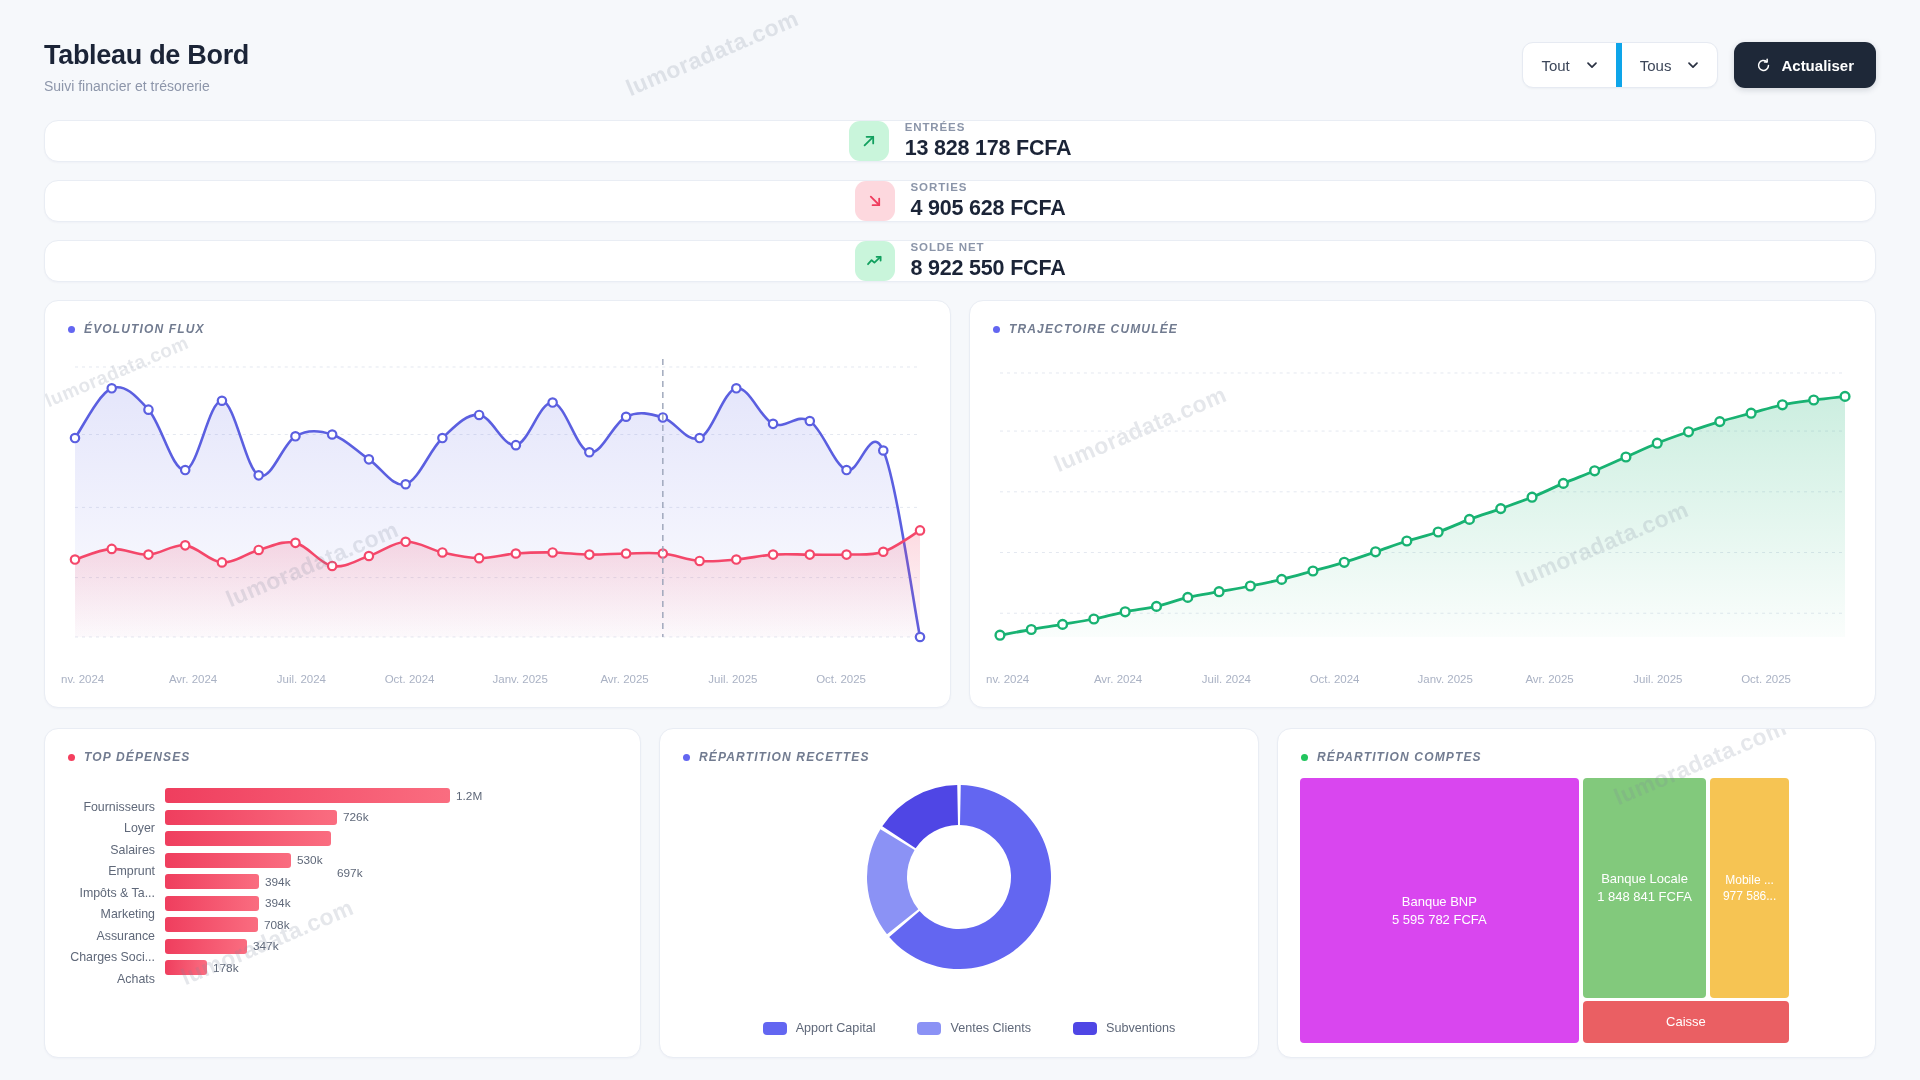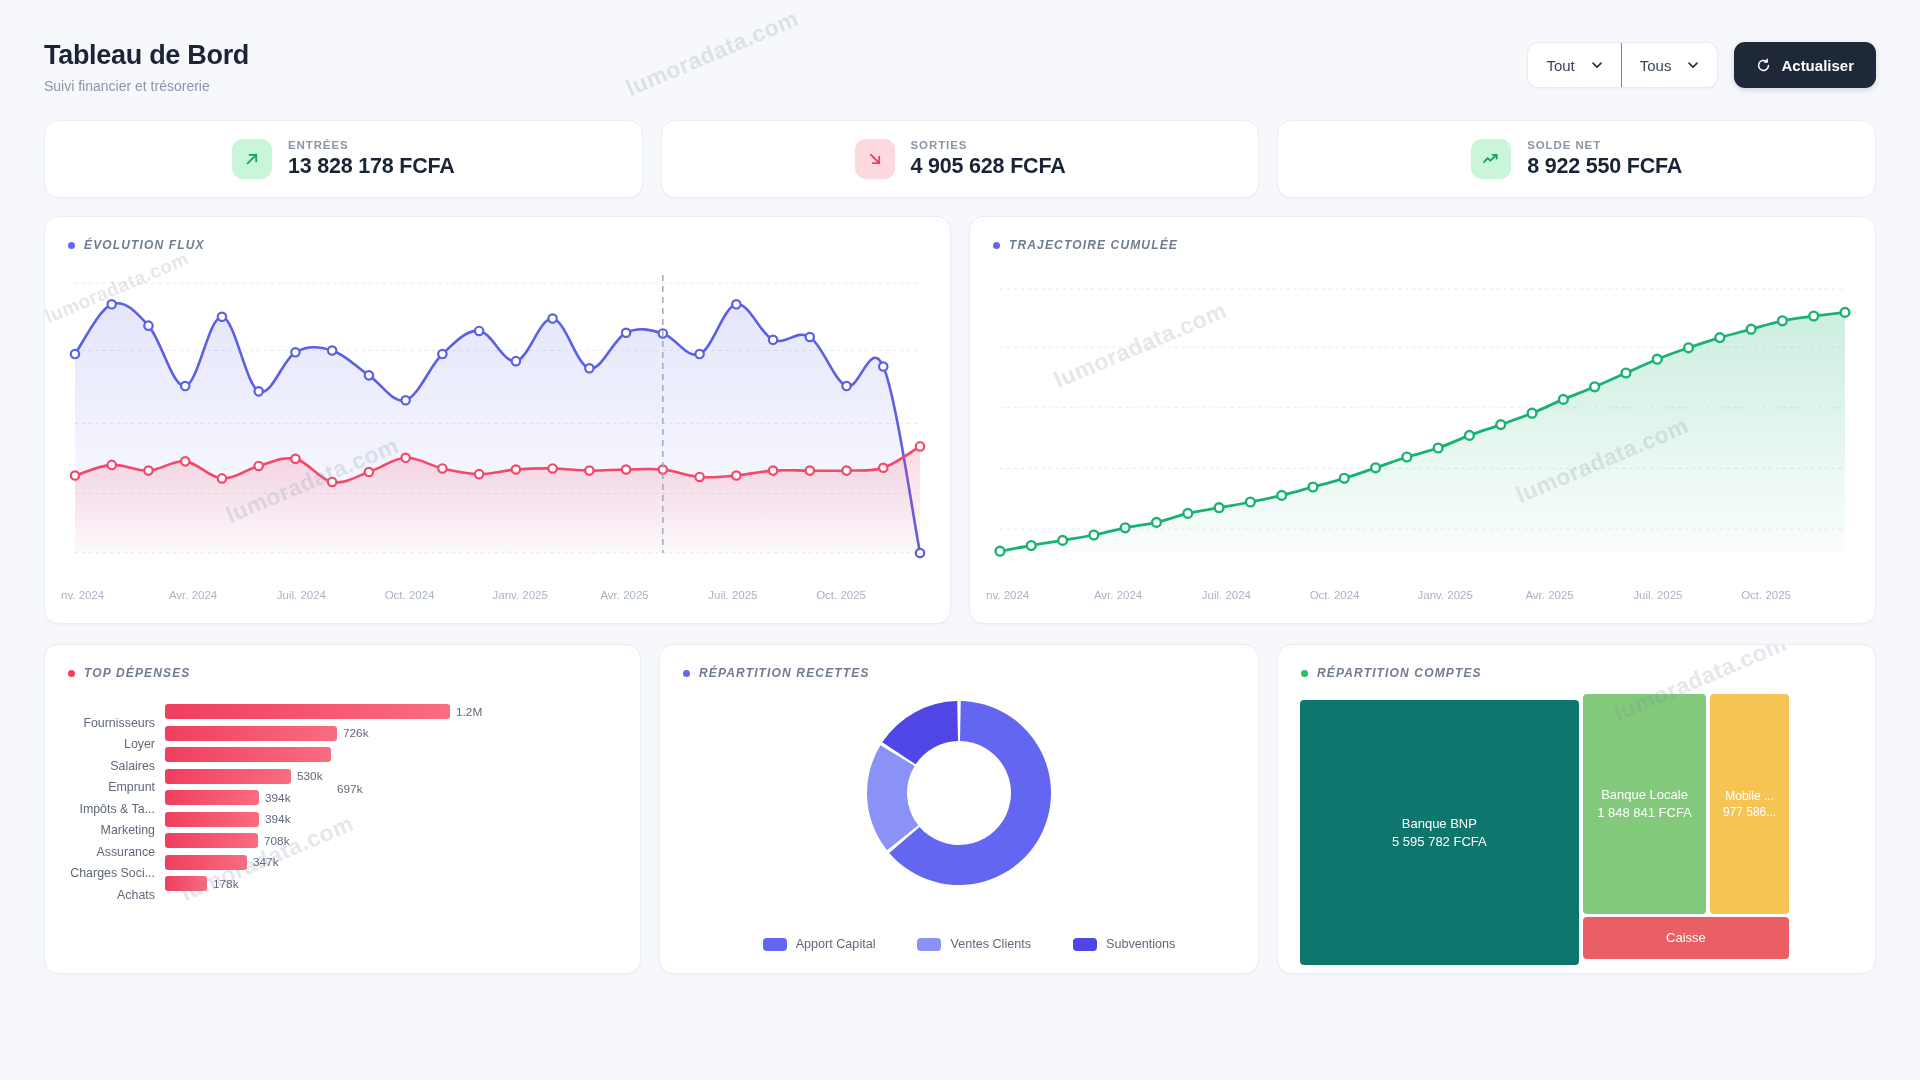--- a/index.html
+++ b/index.html
@@ -33,36 +33,36 @@
     display: flex; align-items: center;
     background: #ffffff; border: 1px solid #e6eaf2; border-radius: 11px;
     height: 46px; box-shadow: 0 1px 2px rgba(25,40,80,.04);
   }
   .select-item {
     display: flex; align-items: center; gap: 16px;
     padding: 0 18px; height: 100%;
     font-size: 15px; color: #3c4659; font-weight: 400;
     cursor: pointer;
   }
-  .select-item + .select-item { border-left: 1px solid #0ea5e9; }
+  .select-item + .select-item { border-left: 6px solid #0ea5e9; }
   .chev { width: 12px; height: 12px; display:inline-block; }
   .chev svg { display:block; }
   .btn-refresh {
     display: flex; align-items: center; gap: 10px;
     background: #1e2838; color: #ffffff;
     border: none; border-radius: 11px;
     height: 46px; padding: 0 22px;
     font-size: 15px; font-weight: 700; cursor: pointer;
     font-family: "Liberation Sans", sans-serif;
     box-shadow: 0 2px 6px rgba(20,30,50,.16);
   }
   .refresh-ico { width: 15px; height: 15px; }
 
   
-  .kpi-row { display: flex; gap: 18px; margin-top: 14px; }
+  .kpi-row { display: flex; gap: 18px; margin-top: 14px; flex-direction: column; }
   .kpi-card {
     flex: 1; background: #fff; border: 1px solid #e9edf4; border-radius: 14px;
     height: 78px; display: flex; align-items: center; justify-content: center;
     box-shadow: 0 1px 2px rgba(25,40,80,.03);
   }
   .kpi-inner { display: flex; align-items: center; gap: 16px; }
   .kpi-ico {
     width: 40px; height: 40px; border-radius: 11px;
     display: flex; align-items: center; justify-content: center;
   }
@@ -507,21 +507,21 @@
         </div>
       </div>
     </div>
 
     <div class="panel">
       <div class="panel-head">
         <span class="dot" style="background:#22c55e"></span>
         <span class="panel-title">RÉPARTITION COMPTES</span>
       </div>
       <div class="treemap">
-        <div class="tm-cell" style="left:0; top:6px; width:50.4%; height:100%; background:#0f766e;">
+        <div class="tm-cell" style="left:0; top:0; width:50.4%; height:100%; background:#d946ef;">
           <div class="tm-name">Banque BNP</div>
           <div class="tm-val">5 595 782 FCFA</div>
         </div>
         <div class="tm-cell" style="left:51.2%; top:0; width:22.2%; height:83%; background:#82c97c;">
           <div class="tm-name">Banque Locale</div>
           <div class="tm-val">1 848 841 FCFA</div>
         </div>
         <div class="tm-cell tm-small" style="left:74.2%; top:0; width:14.2%; height:83%; background:#f6c453;">
           <div class="tm-name">Mobile ...</div>
           <div class="tm-val">977 586...</div>

